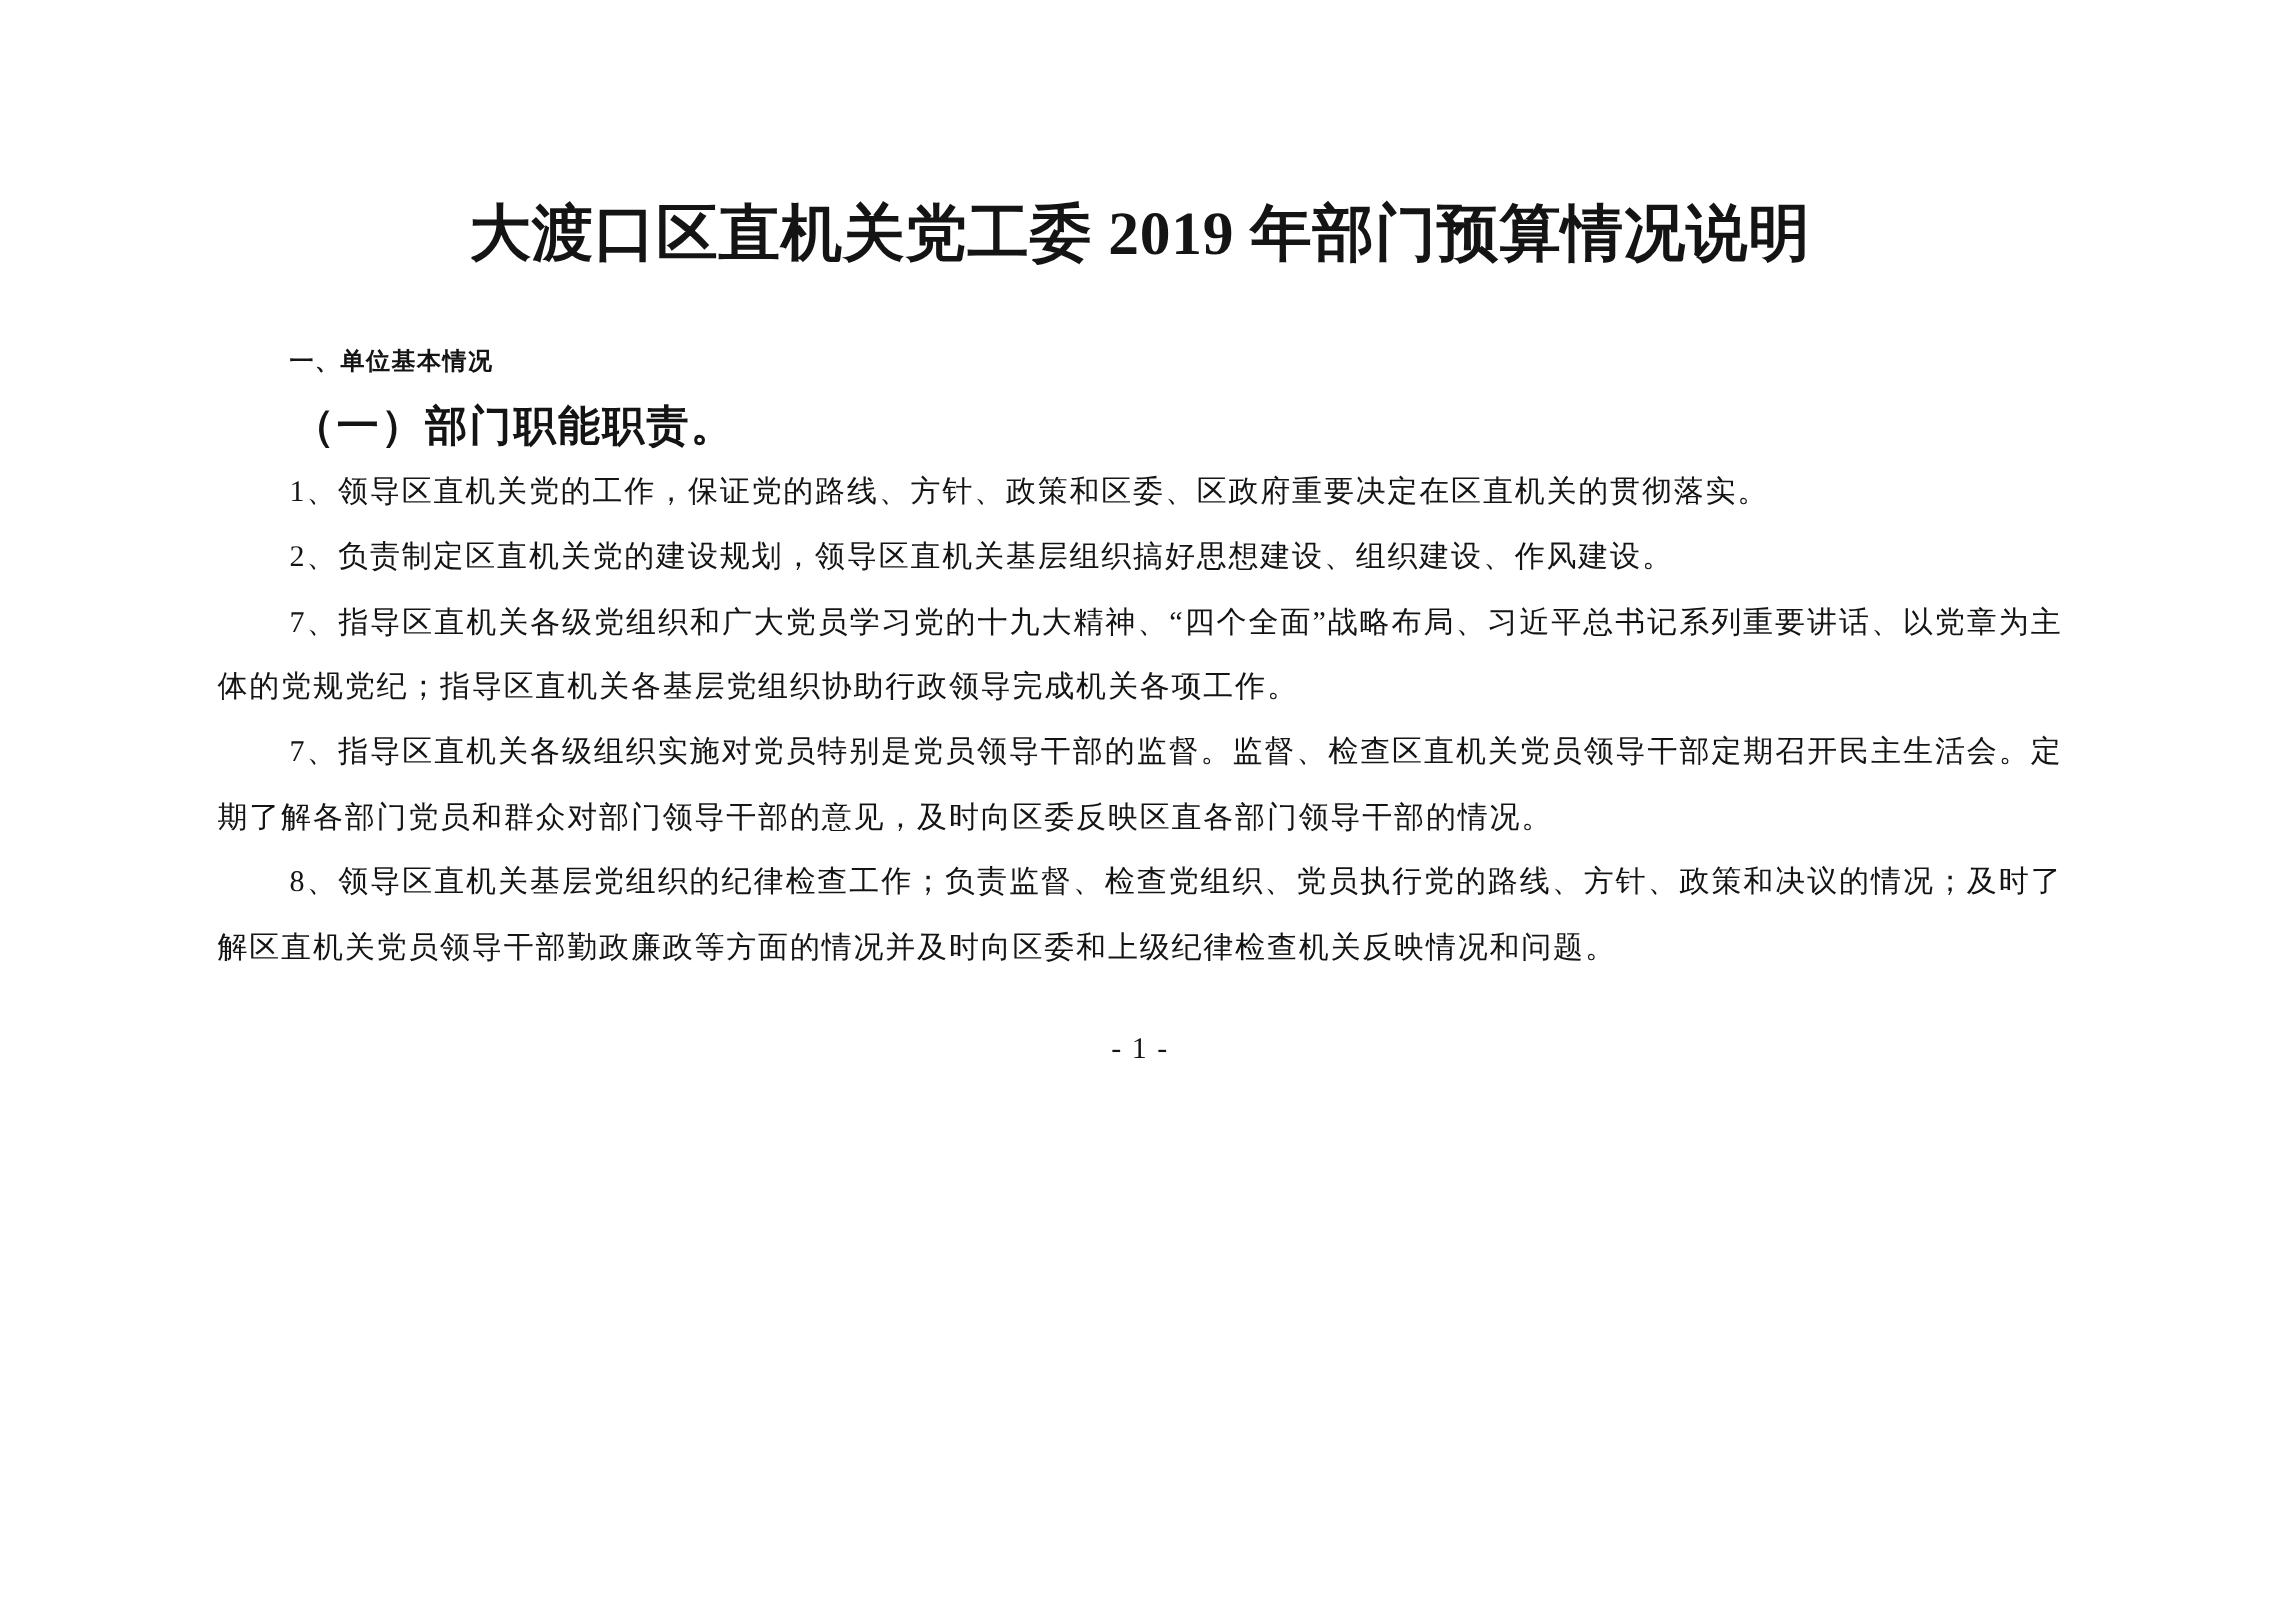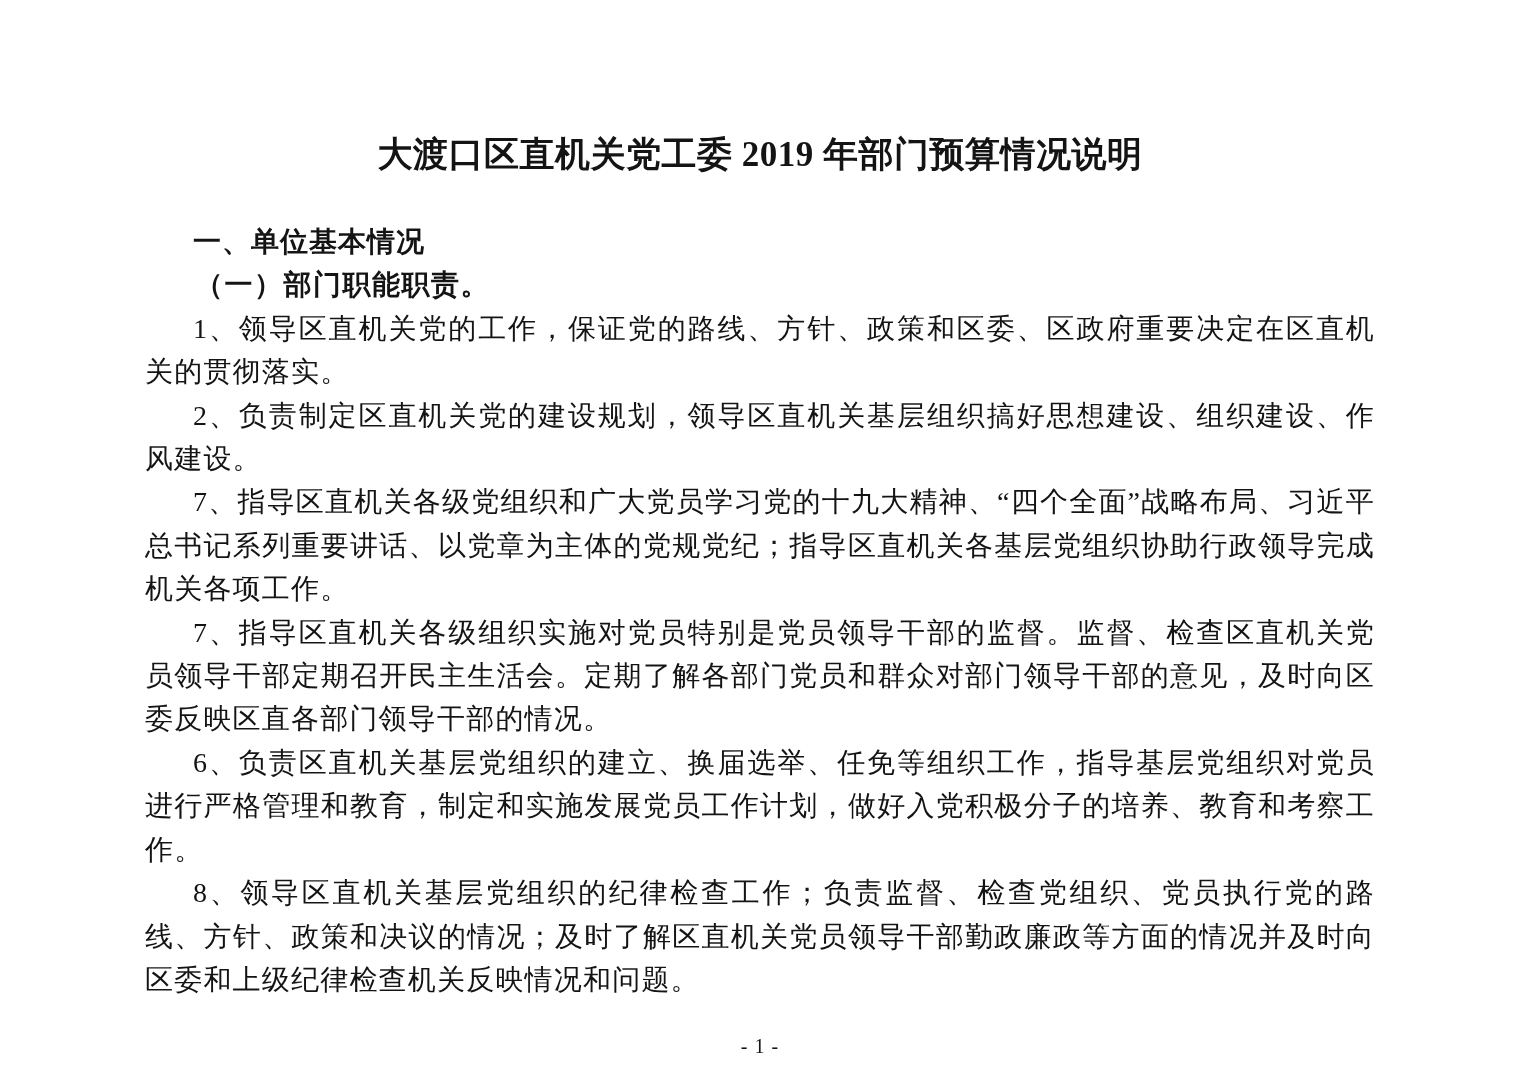--- a/index.html
+++ b/index.html
@@ -14,45 +14,45 @@
     background: #ffffff;
     color: #141414;
     box-sizing: border-box;
     padding: 130px 145px 0 145px;
     font-family: "Liberation Serif", serif;
     overflow: hidden;
   }
   .doc-title {
     margin: 0 0 40px 0;
     text-align: center;
-    font-size: 35px;
+    font-size: 41px;
     font-weight: bold;
     line-height: 50px;
     letter-spacing: 0.5px;
     white-space: nowrap;
   }
   .section-heading {
     margin: 0;
     font-family: "Liberation Sans", sans-serif;
     font-weight: bold;
-    font-size: 28px;
+    font-size: 16px;
     line-height: 43.4px;
     text-indent: 48px;
     letter-spacing: 1px;
   }
   .sub-heading {
     margin: 0;
     font-size: 28px;
     line-height: 43.4px;
     text-indent: 50px;
     letter-spacing: 1.5px;
   }
   .body-para {
     margin: 0;
-    font-size: 28px;
+    font-size: 20px;
     line-height: 43.4px;
     text-indent: 48px;
     text-align: justify;
     text-justify: inter-ideograph;
     letter-spacing: 1.2px;
   }
   .page-number {
     margin-top: 32px;
     text-align: center;
     font-size: 20px;
@@ -72,18 +72,17 @@
 
   <p class="body-para">1、领导区直机关党的工作，保证党的路线、方针、政策和区委、区政府重要决定在区直机关的贯彻落实。</p>
 
   <p class="body-para">2、负责制定区直机关党的建设规划，领导区直机关基层组织搞好思想建设、组织建设、作风建设。</p>
 
   <p class="body-para">7、指导区直机关各级党组织和广大党员学习党的十九大精神、“四个全面”战略布局、习近平总书记系列重要讲话、以党章为主体的党规党纪；指导区直机关各基层党组织协助行政领导完成机关各项工作。</p>
 
 
   <p class="body-para">7、指导区直机关各级组织实施对党员特别是党员领导干部的监督。监督、检查区直机关党员领导干部定期召开民主生活会。定期了解各部门党员和群众对部门领导干部的意见，及时向区委反映区直各部门领导干部的情况。</p>
 
-  <p class="body-para">6、负责区直机关基层党组织的建立、换届选举、任免等组织工作，指导基层党组织对党员进行严格管理和教育，制定和实施发展党员工作计划，做好入党积极分子的培养、教育和考察工作。</p>
 
   <p class="body-para">8、领导区直机关基层党组织的纪律检查工作；负责监督、检查党组织、党员执行党的路线、方针、政策和决议的情况；及时了解区直机关党员领导干部勤政廉政等方面的情况并及时向区委和上级纪律检查机关反映情况和问题。</p>
 
   <div class="page-number">- 1 -</div>
 </div>
 
 </body></html>

